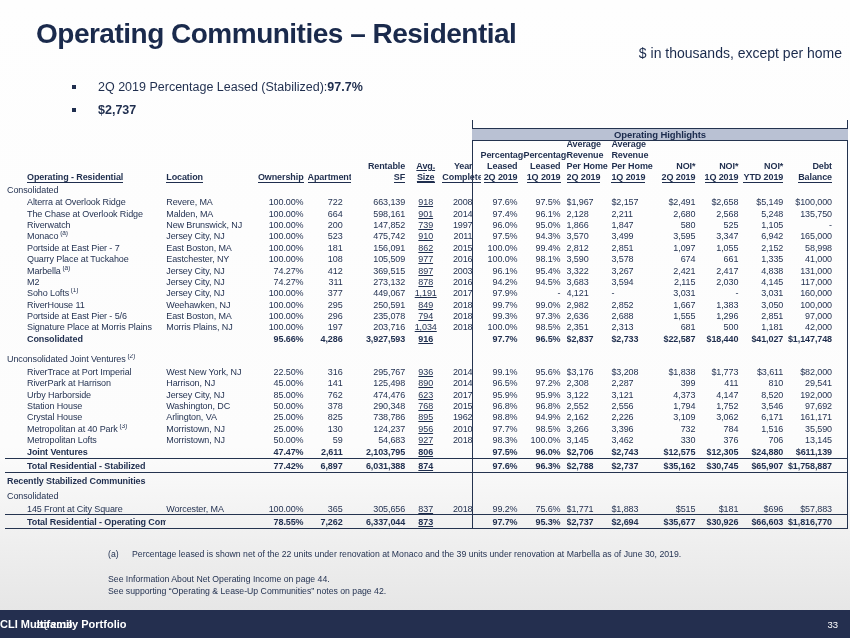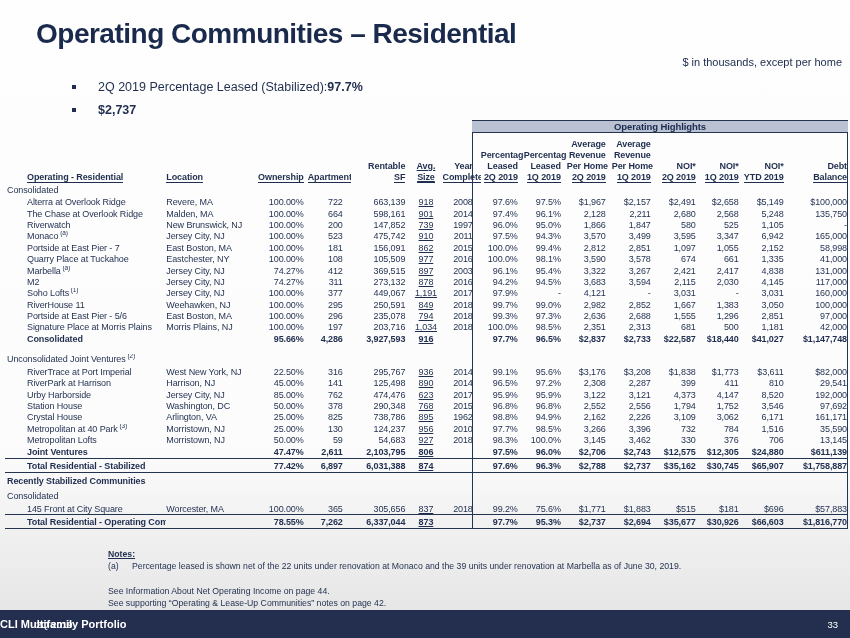--- a/index.html
+++ b/index.html
@@ -7,32 +7,32 @@
     position:relative; width:850px; height:638px; overflow:hidden;
     font-family:"Liberation Sans", sans-serif;
     background:linear-gradient(180deg,#fefefe 0%,#fcfcfc 70%,#eeeeee 86%,#e6e6e6 96%);
     color:#1f2e4e;
   }
   .title{
     position:absolute; left:36px; top:18px;
     font-size:28px; font-weight:700; color:#1a2a4c; letter-spacing:-0.5px;
   }
   .units-note{
-    position:absolute; right:8px; top:56px; font-size:11px; color:#1a2a4c;
+    position:absolute; right:8px; top:45px; font-size:14px; color:#1a2a4c;
   }
   .bullets{position:absolute; left:72px; top:80px; font-size:12.5px; color:#1f2e4e;}
   .bullet-row{display:flex; align-items:center; margin-bottom:9px;}
   .bullet-sq{width:4px;height:4px;background:#1f2e4e;margin-right:22px;flex:0 0 auto;}
   .bullet-val{font-weight:700;}
   
   .twrap{position:absolute; left:5px; top:120px; width:843px; font-size:9px; letter-spacing:-0.1px;}
   .vline{position:absolute; top:0; bottom:0; width:1px; background:#24334f;}
   .vline.l{left:467px;} .vline.r{right:0;}
   .group-strip{
-    position:absolute; left:467px; top:0; width:376px; height:13px; box-sizing:border-box;
+    position:absolute; left:467px; top:8px; width:376px; height:13px; box-sizing:border-box;
     background:#b9c1d3; border-top:1px solid #24334f; border-bottom:1px solid #24334f;
     display:flex; align-items:center; justify-content:center;
     font-weight:700; font-size:9.5px; color:#1a2a4c;
   }
   .hdr-row{display:flex; align-items:flex-end; padding-top:14px; min-height:49px; font-weight:700;}
   .hc{line-height:11px; box-sizing:border-box;}
   .u{border-bottom:1px solid currentColor;}
   .row{display:flex; align-items:center; height:11.4px; box-sizing:border-box;}
   .row.tot{font-weight:700; height:12.5px;}
   .row.gap{height:7px;}
@@ -40,24 +40,24 @@
   .row.grand{font-weight:700; height:15px; border-top:1px solid #24334f; border-bottom:1px solid #24334f;}
   .cell{box-sizing:border-box; overflow:hidden; white-space:nowrap;}
   .c0{width:145px; text-align:left; padding-left:2px;margin-left:20px;}
   .c1{width:90px; text-align:left;}
   .c2{width:55px; text-align:right; padding-right:4px;}
   .c3{width:44px; text-align:right; padding-right:8px;}
   .c4{width:62px; text-align:right; padding-right:6px;}
   .c5{width:32px; text-align:center; padding-right:2px;text-decoration:underline;}
   .c6{width:39px; text-align:right; padding-right:8px;}
   .c7,.c8{width:44px; text-align:right; padding-right:6px;}
-  .c9,.c10{width:46px; text-align:right; padding-right:6px;}
+  .c9,.c10{width:46px; padding-right:6px;}
   .c11,.c12{width:44px; text-align:right; padding-right:4px;}
   .c13{width:46px; text-align:right; padding-right:4px;}
-  .c14{width:62px; text-align:right; padding-right:1px;}
+  .c14{width:62px; text-align:right; padding-right:16px;}
   sup{font-size:6.5px; vertical-align:super; line-height:0;}
   
   .notes{position:absolute; left:108px; top:549px; font-size:8.7px; color:#1f2e4e;}
   .notes-heading{font-weight:700; text-decoration:underline; margin-bottom:2px;}
   .note-item{display:flex; margin-bottom:2px;}
   .note-marker{width:24px; flex:0 0 auto;}
   .notes-extra{margin-top:14px; line-height:12px;}
   
   .footer{
     position:absolute; left:0; right:0; bottom:0; height:28px; background:#242f4f; color:#ffffff;
@@ -575,21 +575,20 @@
           <div class="cell c10">$2,694</div>
           <div class="cell c11">$35,677</div>
           <div class="cell c12">$30,926</div>
           <div class="cell c13">$66,603</div>
           <div class="cell c14">$1,816,770</div>
         </div>
       </div>
   </div>
 
   <div class="notes">
-    <div class="notes-heading">Notes:</div>
     <div class="note-item">
       <span class="note-marker">(a)</span>
       <span>Percentage leased is shown net of the 22 units under renovation at Monaco and the 39 units under renovation at Marbella as of June 30, 2019.</span>
     </div>
     <div class="notes-extra">
       <div>See Information About Net Operating Income on page 44.</div>
       <div>See supporting “Operating &amp; Lease-Up Communities” notes on page 42.</div>
     </div>
   </div>
 

